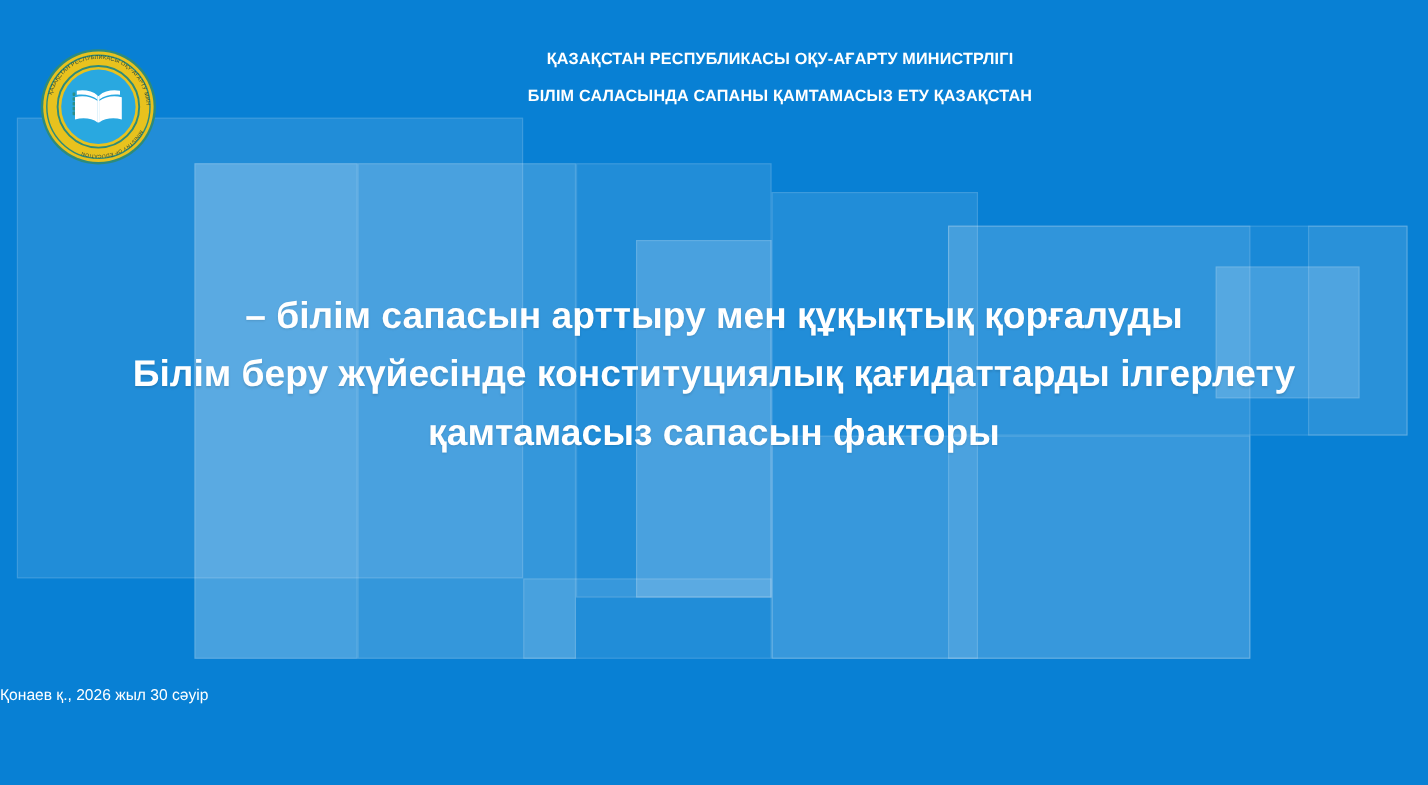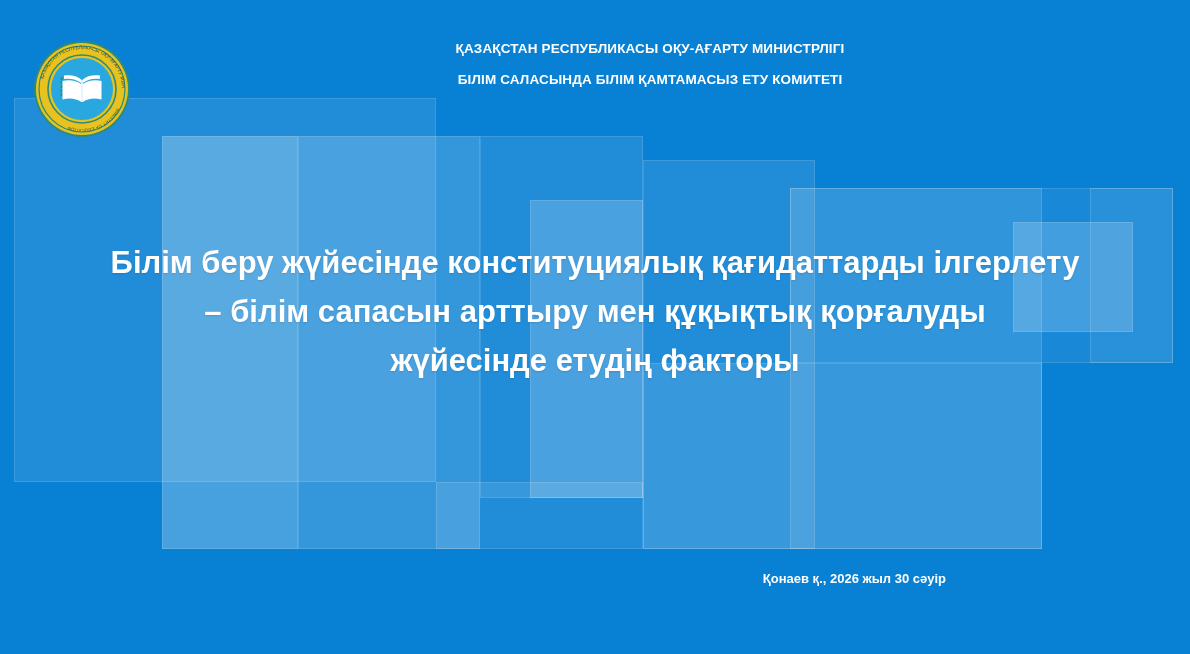--- a/index.html
+++ b/index.html
@@ -90,24 +90,24 @@
     z-index: 4;
     text-shadow: 0 1px 2px rgba(0,0,0,0.12);
   }
 
   
   .footer {
     position: absolute;
     left: 0;
     top: 571px;
     width: 946px;
-    text-align: right;
+    text-align: left;
     color: #ffffff;
     font-size: 13px;
-    font-weight: bold;
+    font-weight: normal;
     z-index: 4;
   }
 </style>
 </head>
 <body>
 
 <div id="slide">
 
   <div class="bg-layer">
     <div class="rect soft   r1"></div>
@@ -156,24 +156,24 @@
         <path d="M50.7,40.5 C55,36.5 62,35.5 68,36.6 L68,40 C62,39.1 55.5,40.3 50.7,44 Z"></path>
         <path d="M49.4,45.2 C44.6,41.4 37,40.4 30.5,42 L30.5,60.5 C37.5,58.6 44.6,59.5 49.4,63 Z"></path>
         <path d="M50.6,45.2 C55.4,41.4 63,40.4 69.5,42 L69.5,60.5 C62.5,58.6 55.4,59.5 50.6,63 Z"></path>
         <rect x="49.2" y="41" width="1.6" height="22" rx="0.6"></rect>
       </g>
     </svg>
   </div>
 
   <div class="header-text">
     <div class="header-line">ҚАЗАҚСТАН РЕСПУБЛИКАСЫ ОҚУ-АҒАРТУ МИНИСТРЛІГІ</div>
-    <div class="header-line">БІЛІМ САЛАСЫНДА БІЛІМ ҚАМТАМАСЫЗ ЕТУ КОМИТЕТІ</div>
+    <div class="header-line">БІЛІМ САЛАСЫНДА САПАНЫ ҚАМТАМАСЫЗ ЕТУ ҚАЗАҚСТАН</div>
   </div>
 
   <div class="title">
+    <div>– білім сапасын арттыру мен құқықтық қорғалуды</div>
     <div>Білім беру жүйесінде конституциялық қағидаттарды ілгерлету</div>
-    <div>– білім сапасын арттыру мен құқықтық қорғалуды</div>
-    <div>жүйесінде етудің факторы</div>
+    <div>қамтамасыз сапасын факторы</div>
   </div>
 
   <div class="footer">Қонаев қ., 2026 жыл 30 сәуір</div>
 
 </div>
 
 </body></html>

